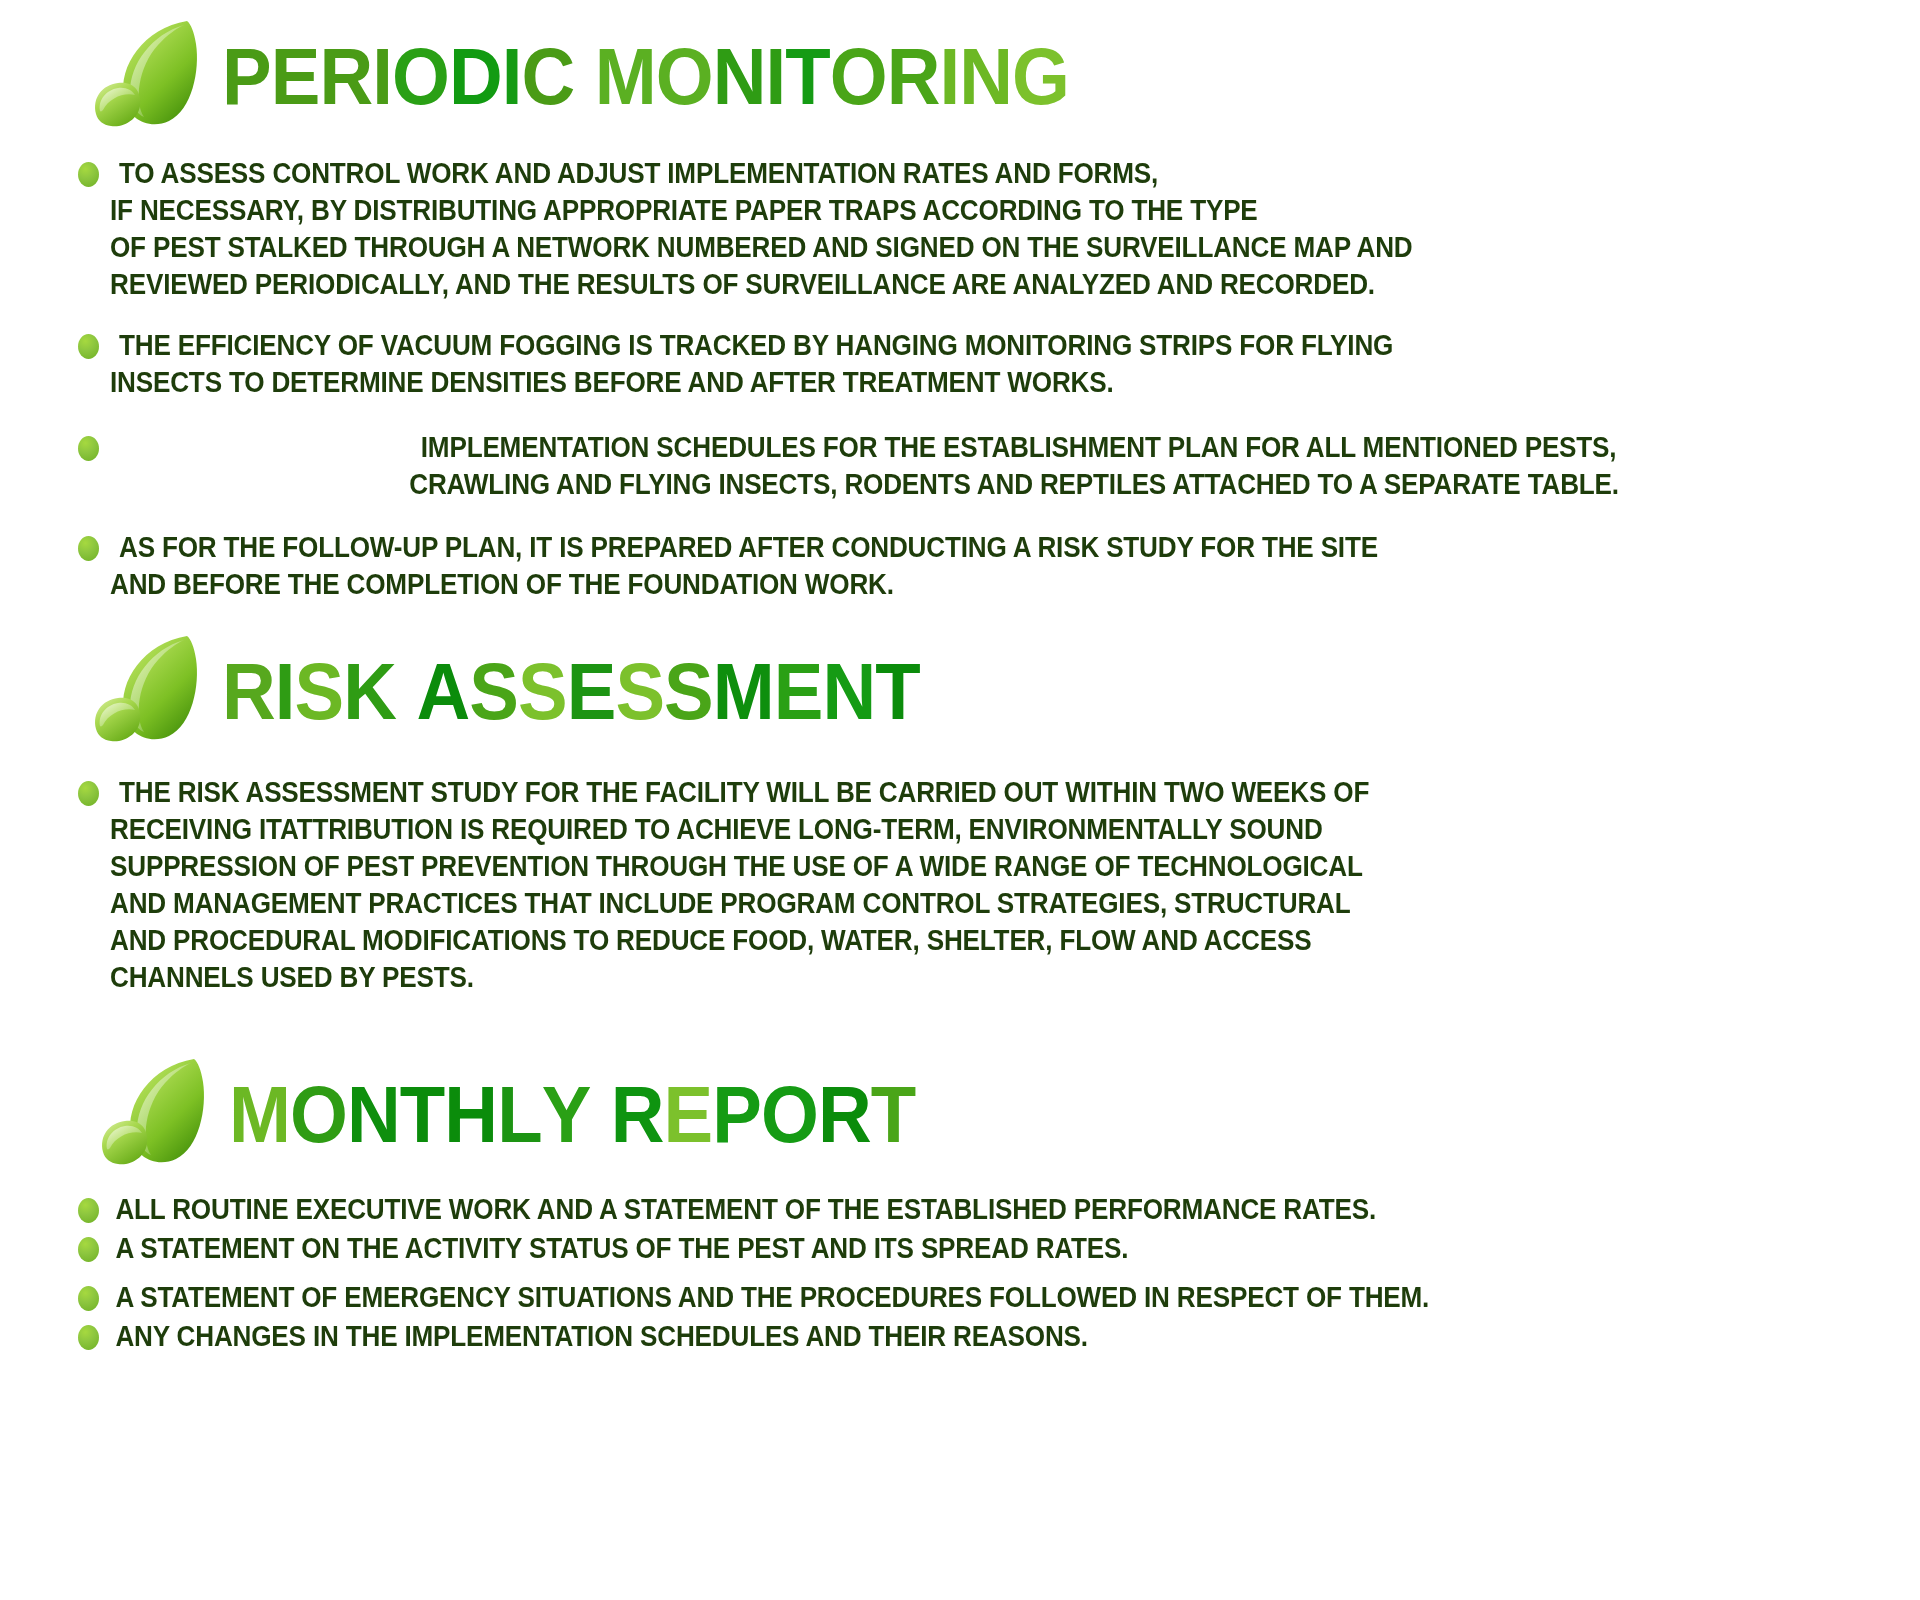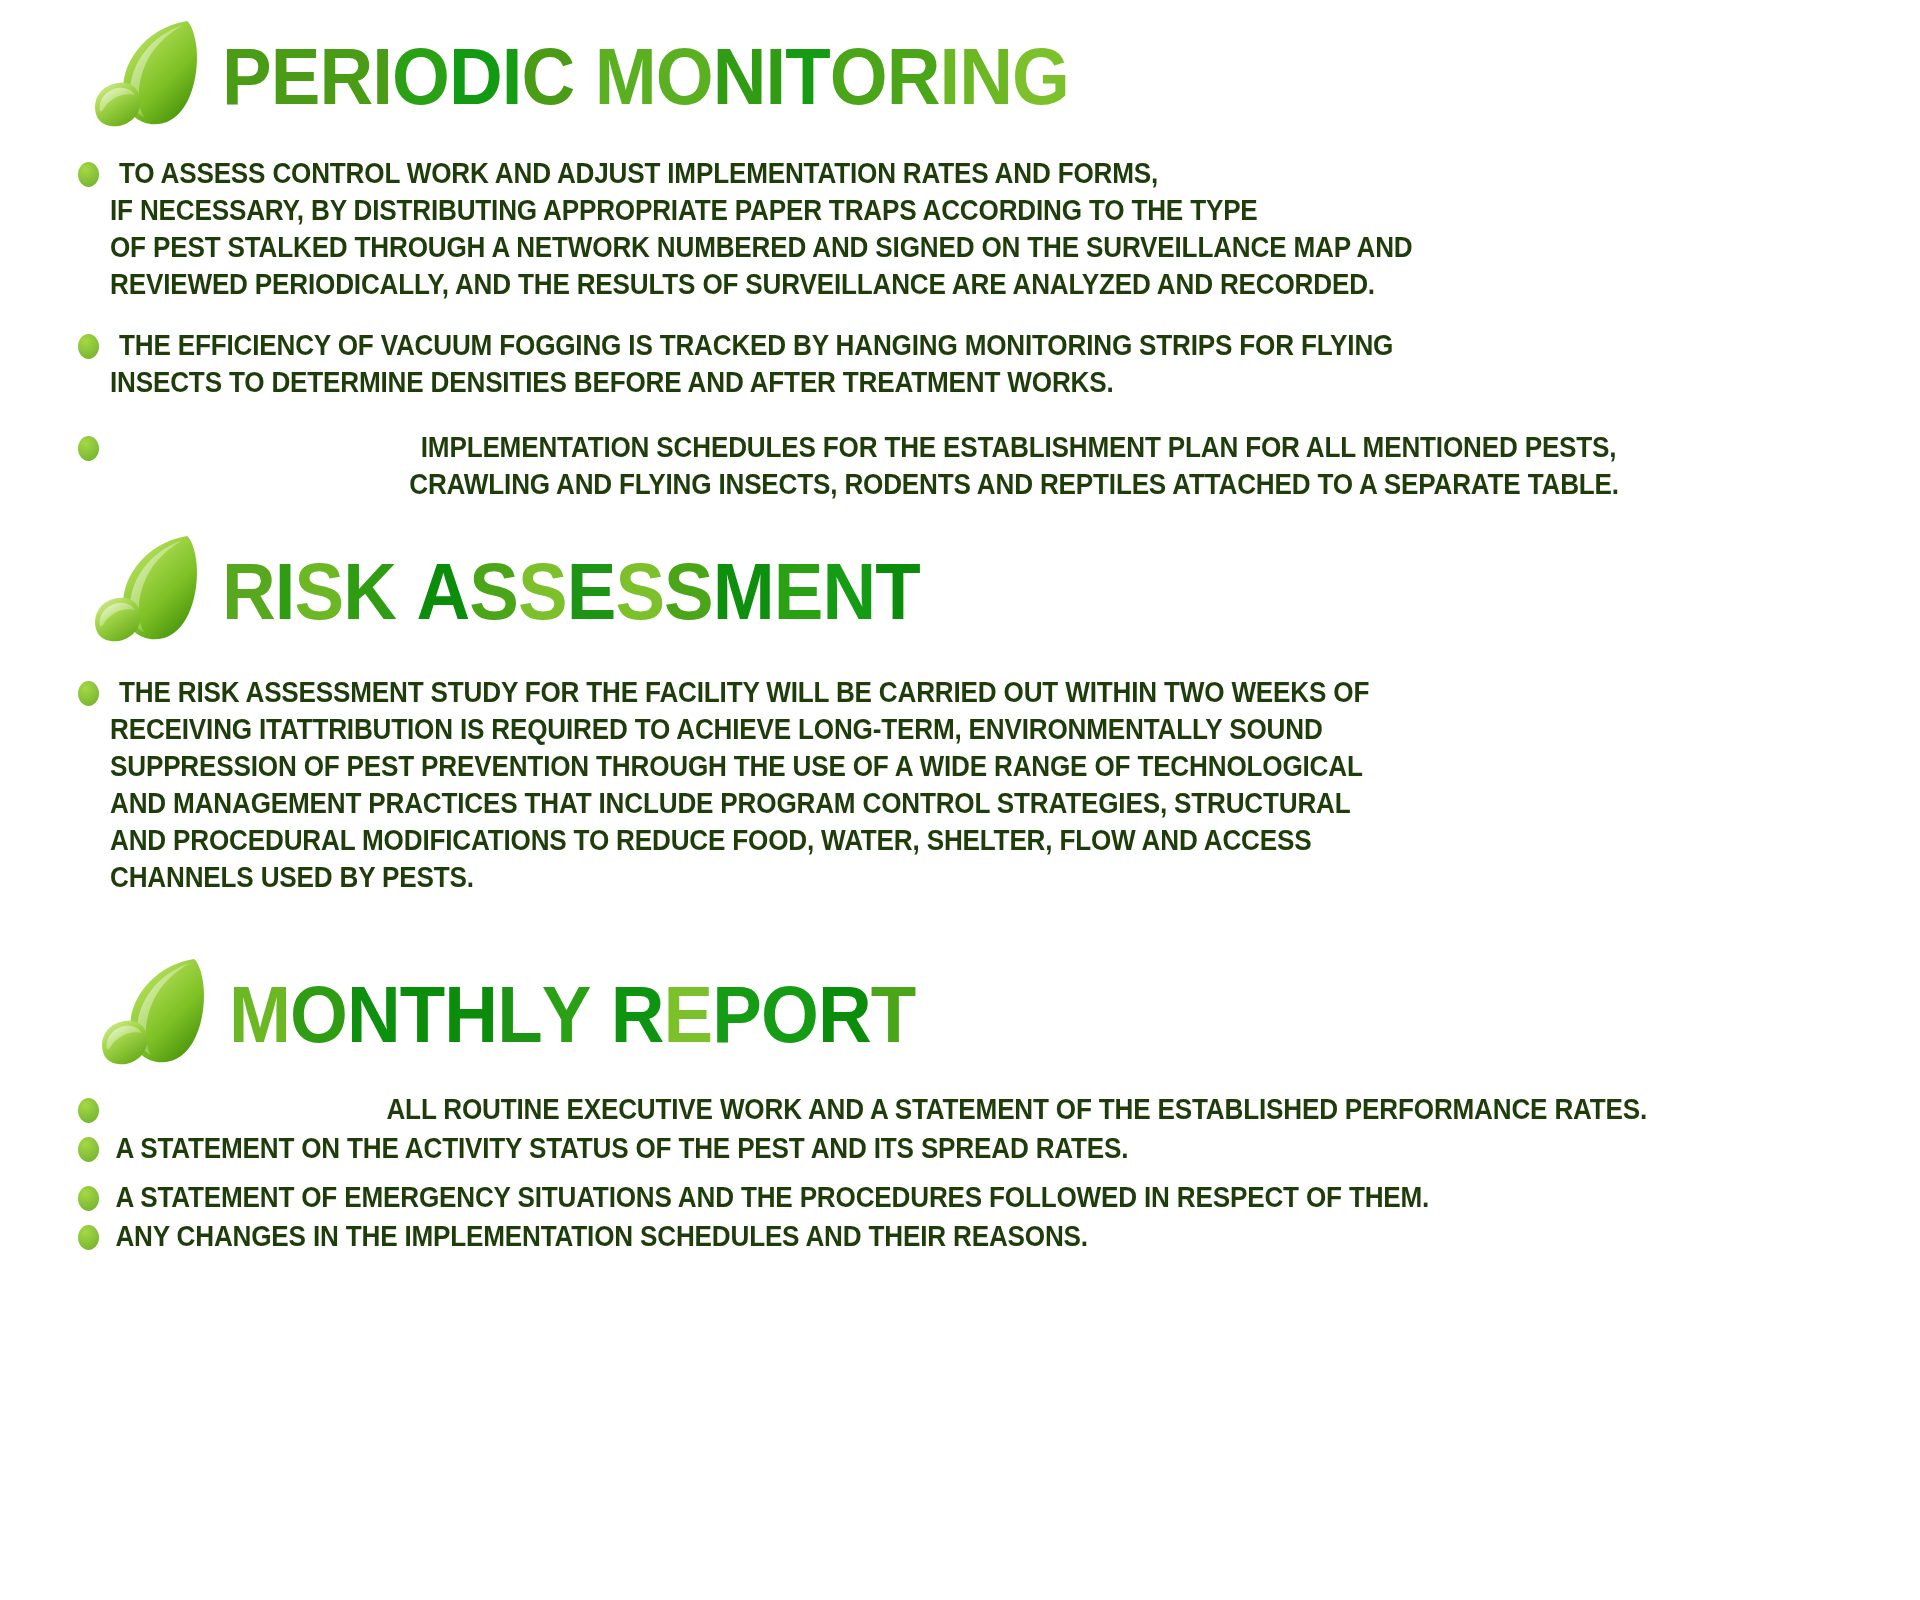--- a/index.html
+++ b/index.html
@@ -141,20 +141,27 @@
     </div>
 
     <div class="bullet-block" style="margin-bottom:26px;text-align:center;">
       <span class="bullet-dot"></span>
       <div class="btxt">
         <span class="ln">IMPLEMENTATION SCHEDULES FOR THE ESTABLISHMENT PLAN FOR ALL MENTIONED PESTS,</span>
         <span class="ln">CRAWLING AND FLYING INSECTS, RODENTS AND REPTILES ATTACHED TO A SEPARATE TABLE.</span>
       </div>
     </div>
 
+    <div class="bullet-block" style="margin-bottom:0;">
+      <span class="bullet-dot"></span>
+      <div class="btxt">
+        <span class="ln">AS FOR THE FOLLOW-UP PLAN, IT IS PREPARED AFTER CONDUCTING A RISK STUDY FOR THE SITE</span>
+        <span class="ln">AND BEFORE THE COMPLETION OF THE FOUNDATION WORK.</span>
+      </div>
+    </div>
   </div>
 
   <div class="section-head" style="margin-top:26px; margin-left:78px;">
     <div class="leaf-logo">
       <svg viewBox="0 0 150 125" xmlns="http://www.w3.org/2000/svg">
         <defs>
           <linearGradient id="gBig2" x1="0.15" y1="0" x2="0.85" y2="1">
             <stop offset="0%" stop-color="#cfe88a"></stop>
             <stop offset="22%" stop-color="#a9d94f"></stop>
             <stop offset="60%" stop-color="#7dc024"></stop>
@@ -221,21 +228,21 @@
         <path d="M22 97 C 20 86, 28 76, 40 74 C 48 73, 54 76, 57 81 C 46 78, 31 84, 25 96 C 24 97, 23 98, 22 97 Z" fill="url(#gGloss3)" opacity="0.75"></path>
       </svg>
     </div>
     <div class="head-title" style="font-size:80px;">
       <span class="ch" style="color:#6cb824">M</span><span class="ch" style="color:#2f9c14">O</span><span class="ch" style="color:#0e8f0d">N</span><span class="ch" style="color:#0b8c0b">T</span><span class="ch" style="color:#0b8c0b">H</span><span class="ch" style="color:#1d9413">L</span><span class="ch" style="color:#2aa015">Y</span><span class="ch" style="width:22px"></span><span class="ch" style="color:#0e9410">R</span><span class="ch" style="color:#7cc12c">E</span><span class="ch" style="color:#159b14">P</span><span class="ch" style="color:#159b14">O</span><span class="ch" style="color:#0b8c0b">R</span><span class="ch" style="color:#4aa518">T</span>
     </div>
   </div>
 
   <div class="list-tight" style="margin-left:70px; margin-top:14px;">
 
-    <div class="bullet-block" style="margin-bottom:2px;text-align:center;">
+    <div class="bullet-block" style="margin-bottom:2px;">
       <span class="bullet-dot"></span>
       <div class="btxt">
         <span class="ln">ALL ROUTINE EXECUTIVE WORK AND A STATEMENT OF THE ESTABLISHED PERFORMANCE RATES.</span>
       </div>
     </div>
 
     <div class="bullet-block" style="margin-bottom:12px;">
       <span class="bullet-dot"></span>
       <div class="btxt">
         <span class="ln">A STATEMENT ON THE ACTIVITY STATUS OF THE PEST AND ITS SPREAD RATES.</span>

